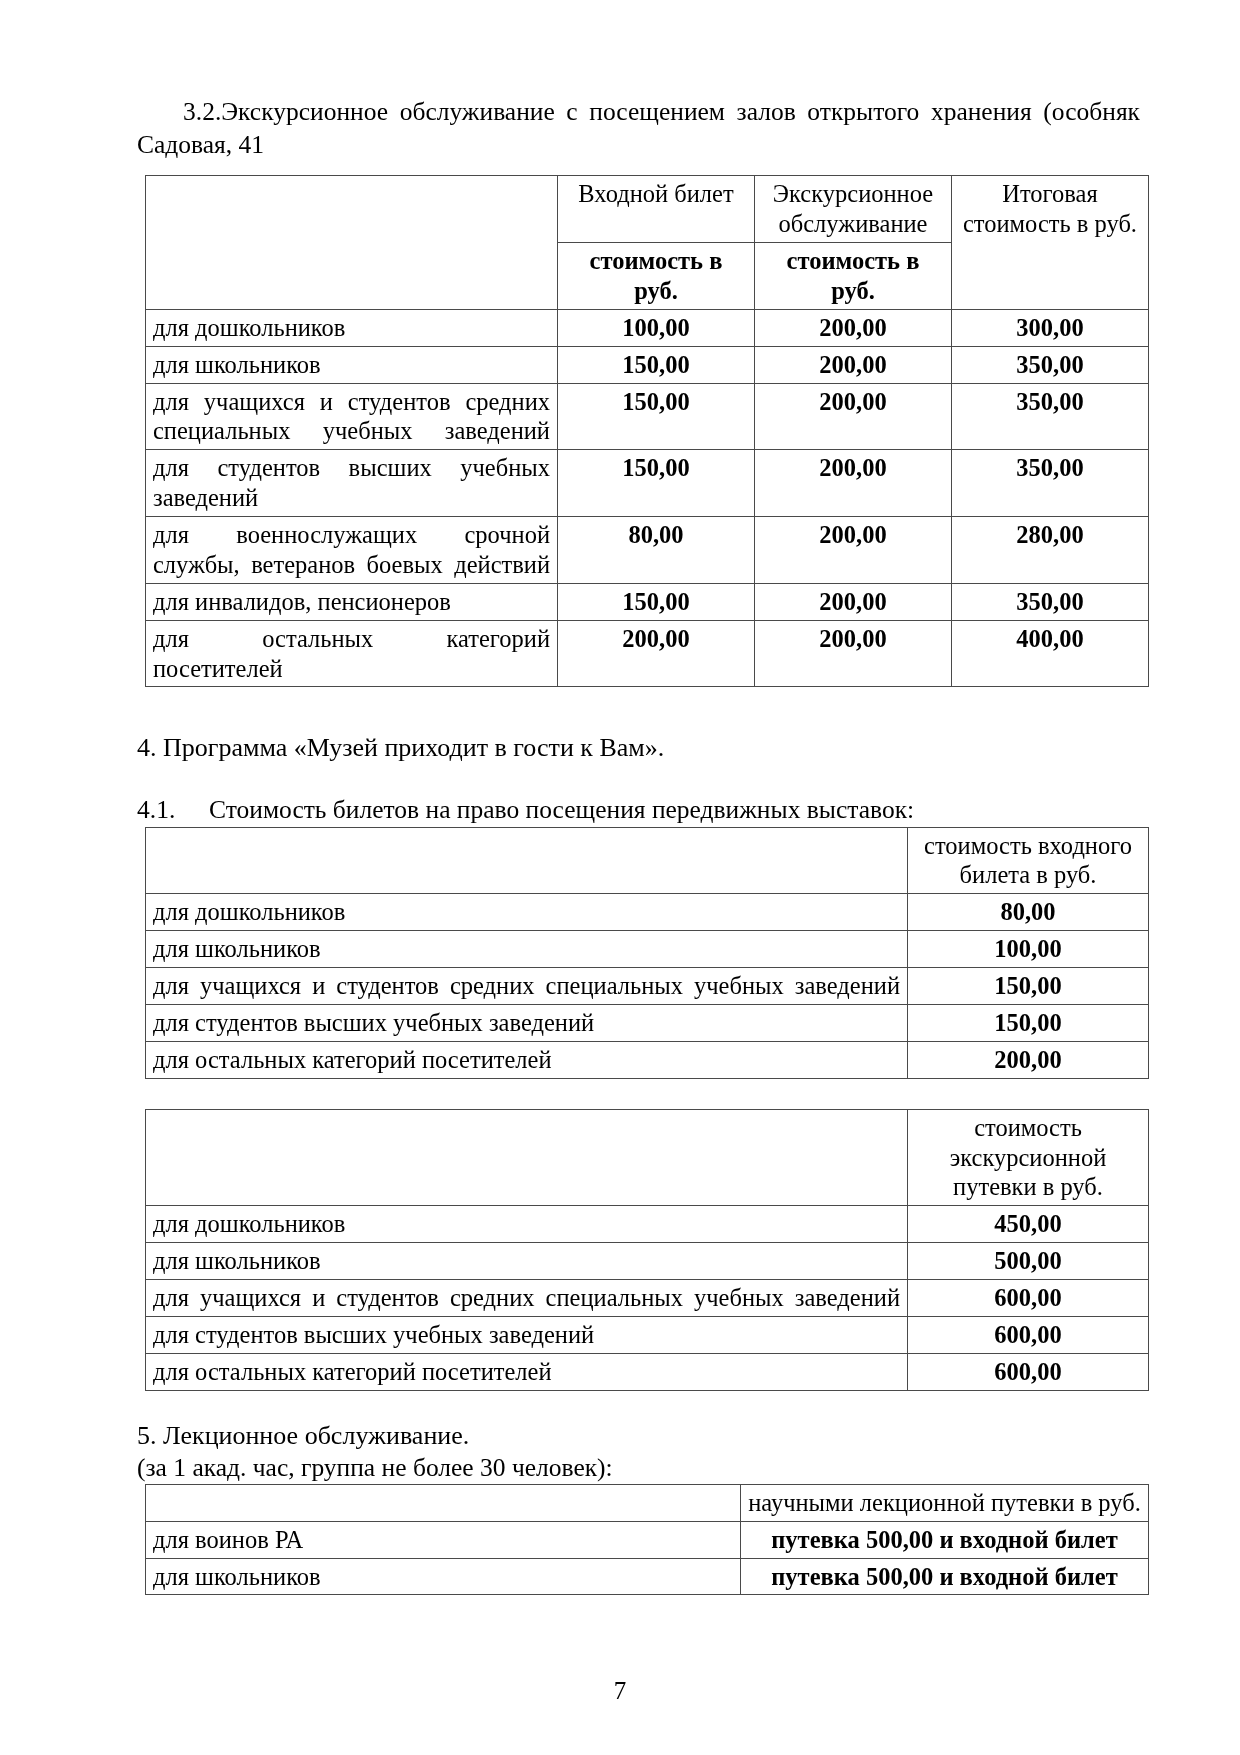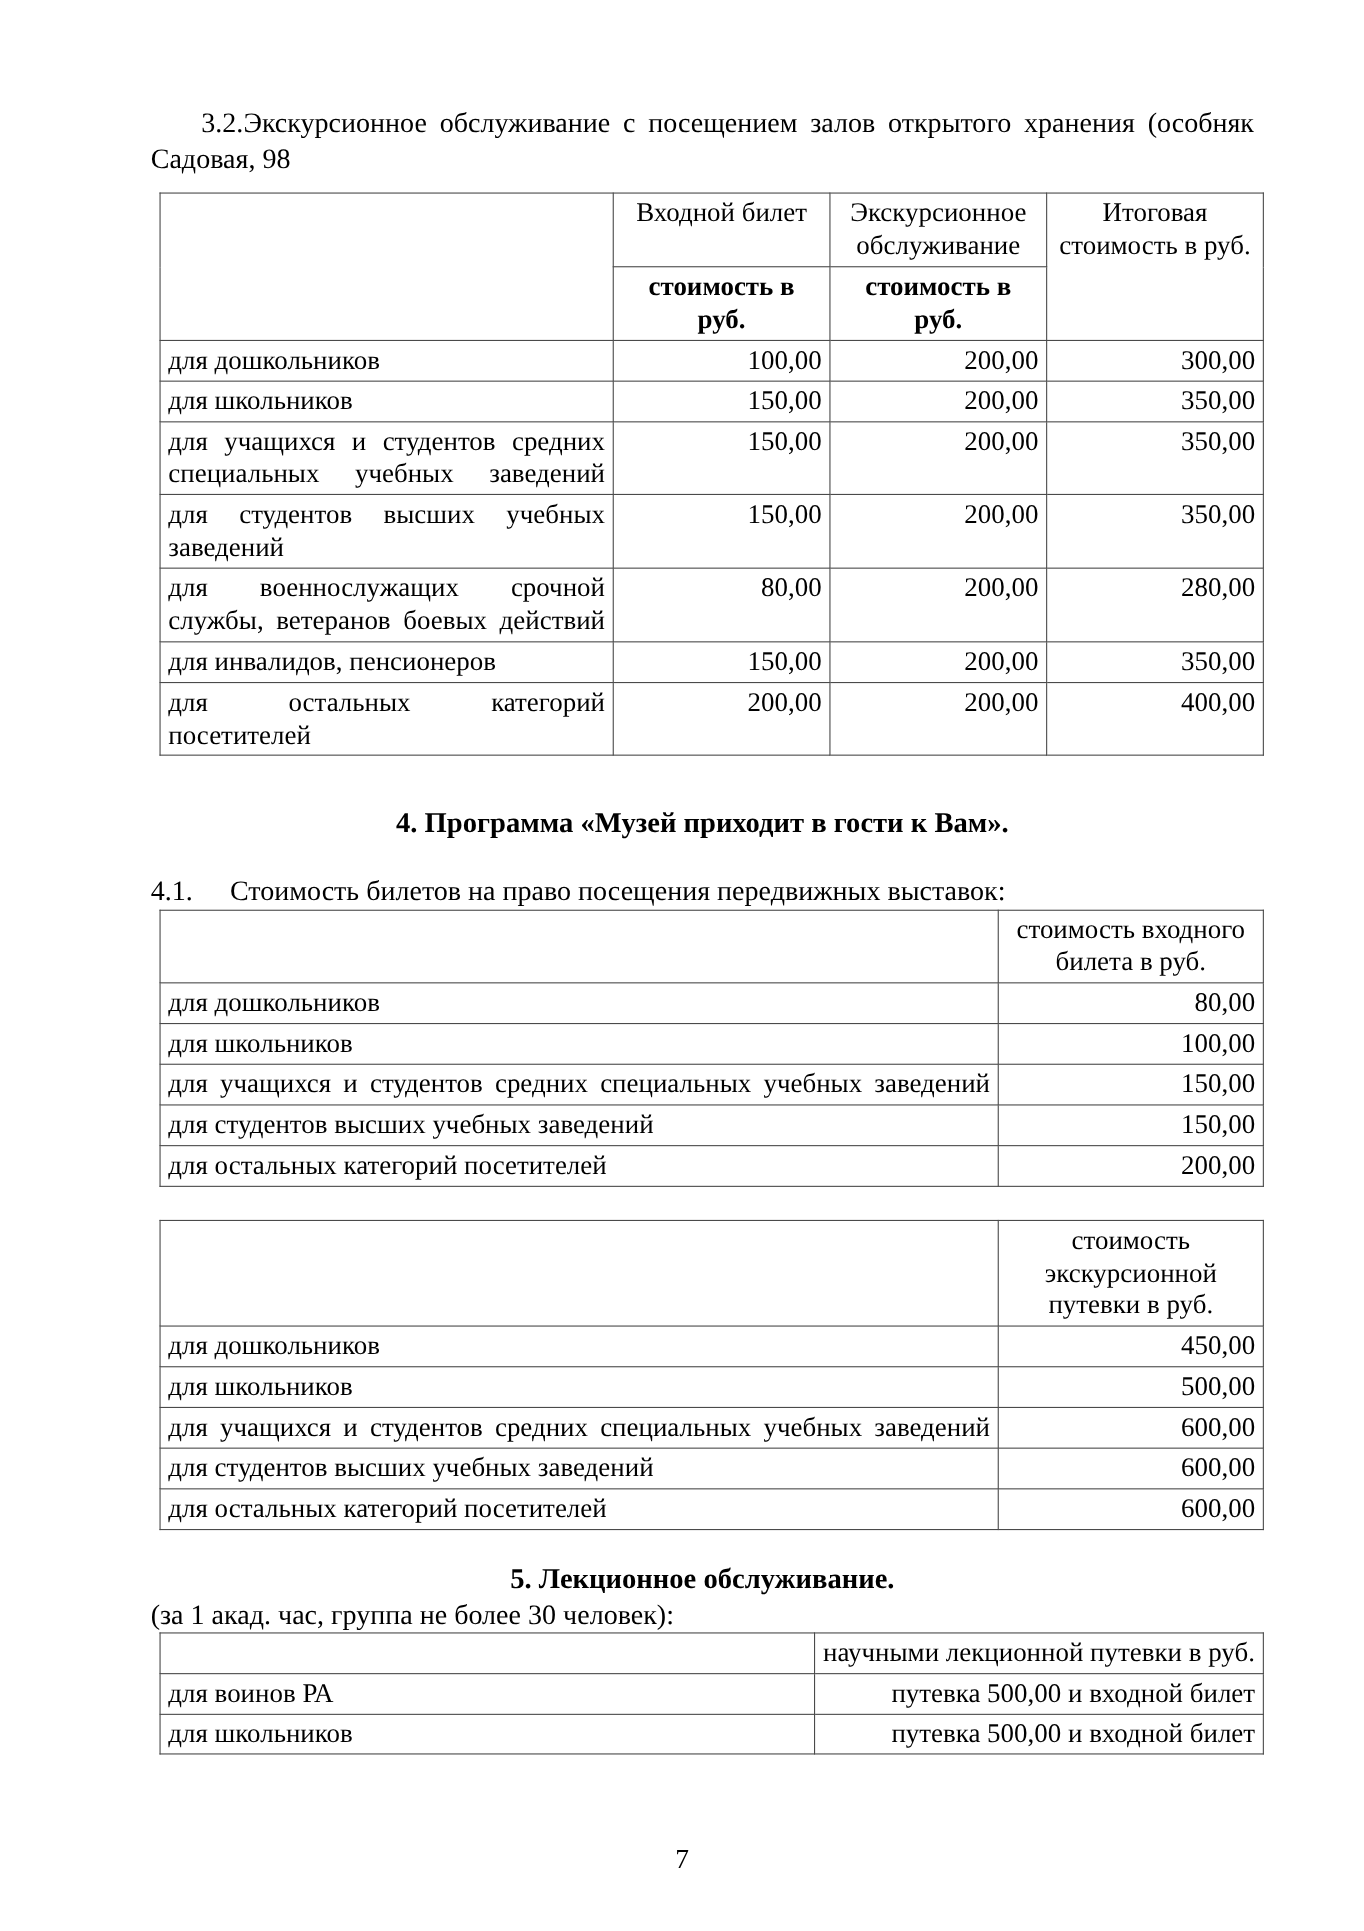--- a/index.html
+++ b/index.html
@@ -32,22 +32,22 @@
   }
   .para.indent {
     text-indent: 46px;
   }
   .para.justify-all {
     text-align-last: justify;
   }
 
   .section-heading {
     font-size: 26px;
-    font-weight: bold;
-    text-align: center;
+    font-weight: normal;
+    text-align: left;
     margin: 0;
   }
 
   .numbered {
     font-size: 25.5px;
     line-height: 1.30;
     margin: 0;
   }
   .numbered .num {
     display: inline-block;
@@ -67,21 +67,22 @@
     vertical-align: top;
     font-weight: normal;
   }
   th {
     text-align: center;
     font-weight: bold;
     vertical-align: middle;
     font-family: Liberation Serif, serif;
   }
   td.num-cell {
-    text-align: right;
+    text-align: center;
+    font-weight: bold;
   }
   td.label {
     text-align: justify;
     text-align-last: justify;
   }
   td.label.plain {
     text-align: center;
     text-align-last: left;
   }
 
@@ -127,21 +128,21 @@
 
   .hdr-sub { font-weight: bold; }
 </style>
 </head>
 <body>
 
 <div class="page">
 
   <div>
     <div class="para indent justify-all">3.2.Экскурсионное обслуживание с посещением залов открытого хранения (особняк</div>
-    <div class="para">Садовая, 98</div>
+    <div class="para">Садовая, 41</div>
   </div>
 
   <div class="spacer-sm"></div>
 
   <table id="table-tour">
     <colgroup>
       <col class="c0">
         <col class="c1">
         <col class="c2">
         <col class="c3">

